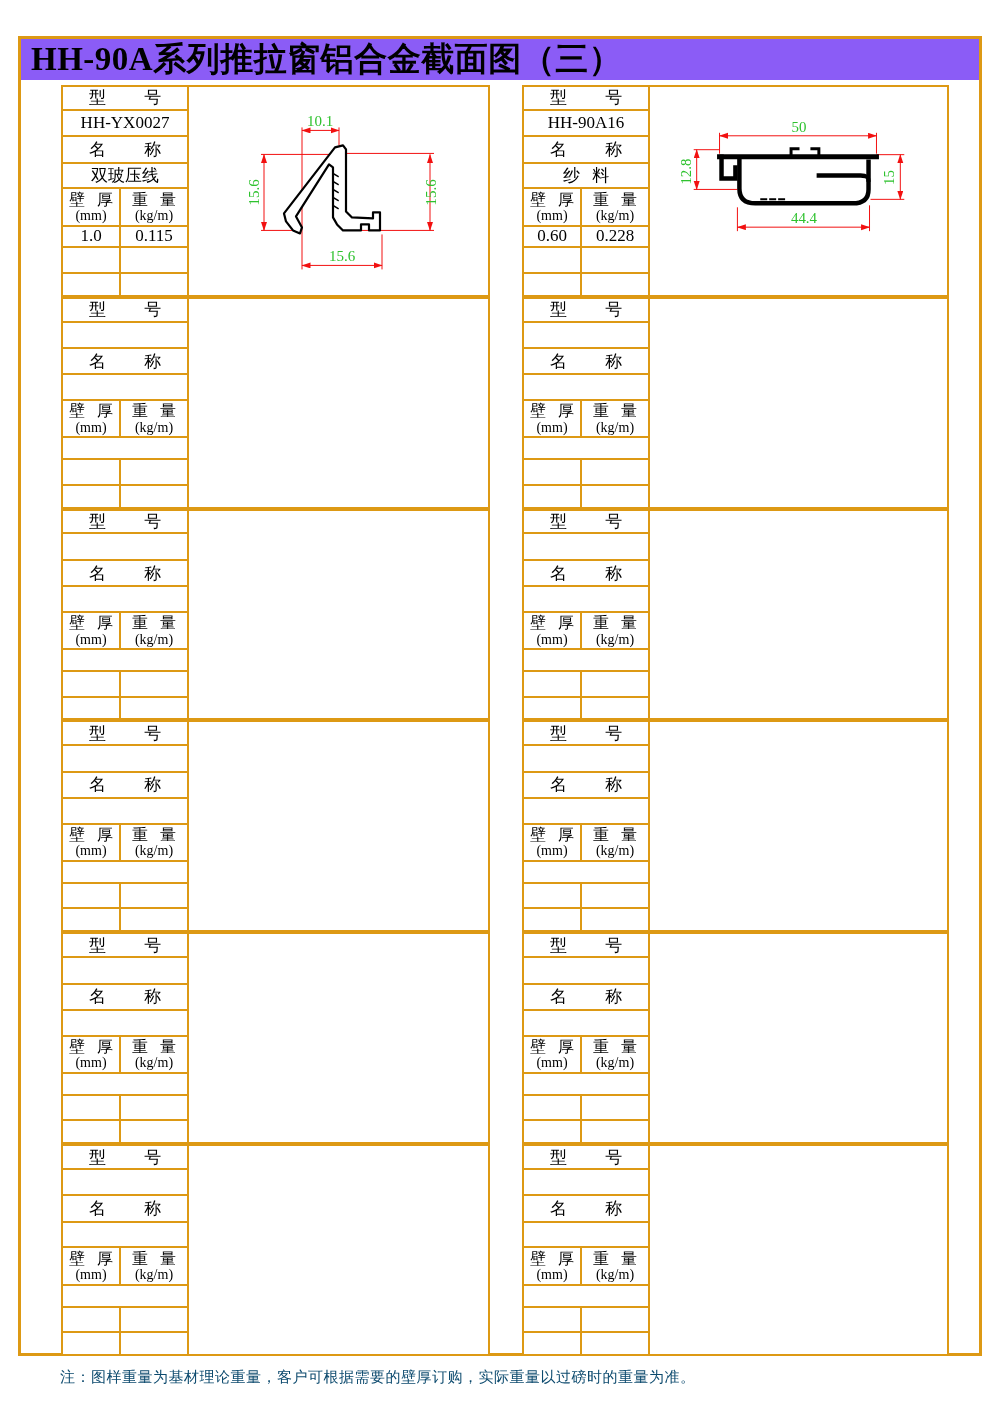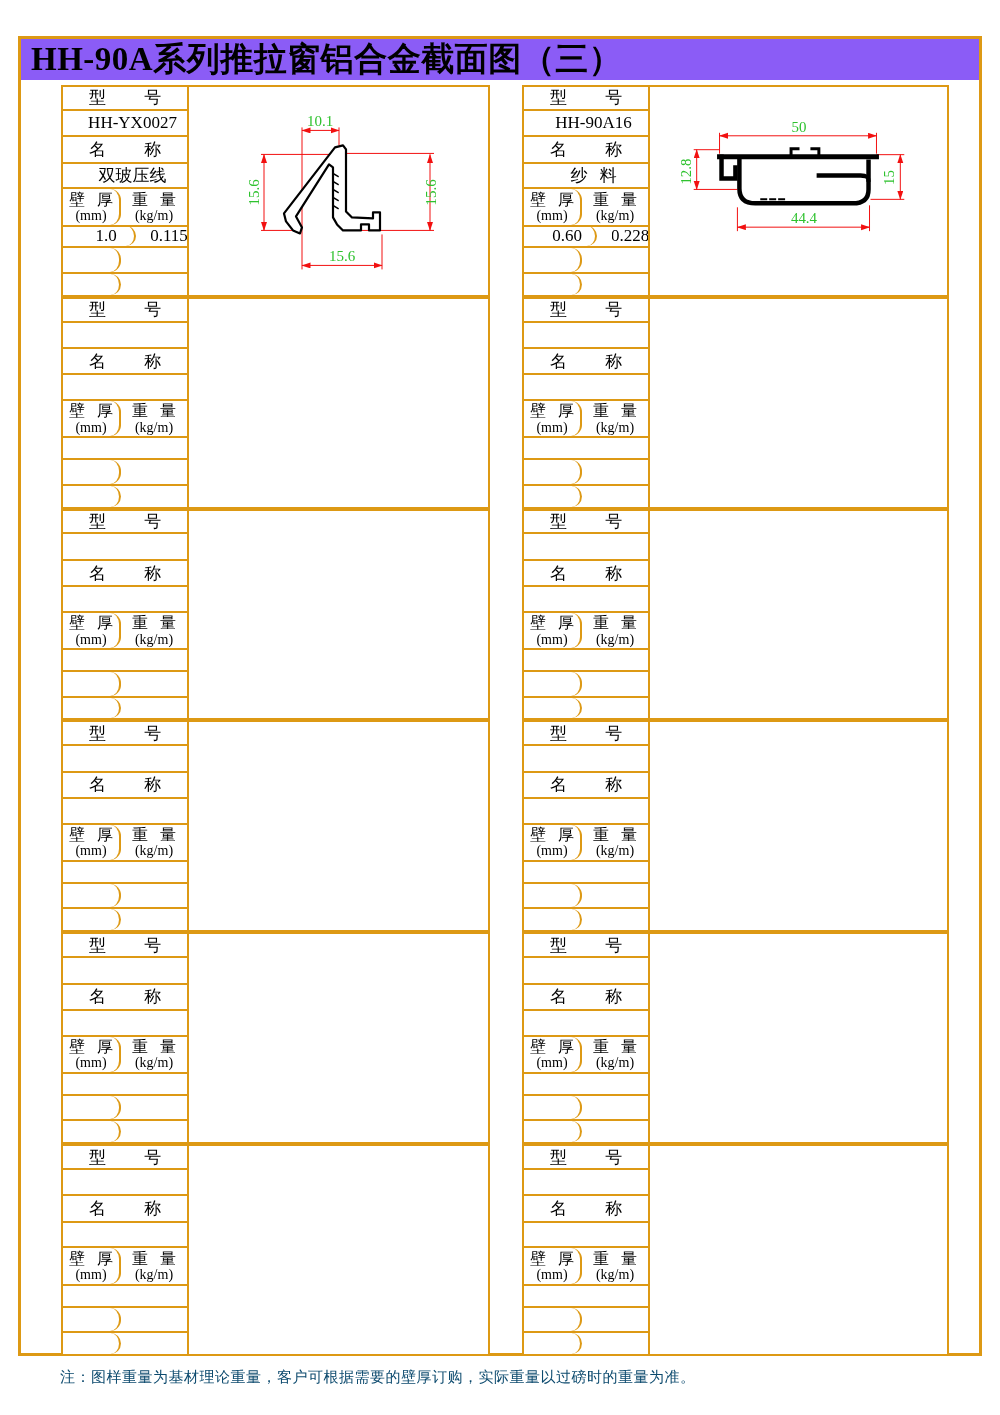--- a/index.html
+++ b/index.html
@@ -24,26 +24,26 @@
   #group-1{left:522px;top:85px;width:427px;height:1271px;}
   .block{flex:1 1 0;display:flex;border:2px solid #DD9914;box-sizing:border-box;min-height:0;background:#fff;}
   .mini{width:126px;flex:none;border-right:2px solid #DD9914;display:flex;flex-direction:column;box-sizing:border-box;}
   .drawing-cell{flex:1 1 auto;position:relative;overflow:hidden;}
   .row{display:flex;border-bottom:2px solid #DD9914;box-sizing:border-box;min-height:0;overflow:hidden;}
   .row:last-child{border-bottom:none;}
   .r-mh{flex:24 1 0;} .r-mv{flex:27 1 0;} .r-nh{flex:27 1 0;} .r-nv{flex:26 1 0;}
   .r-wh{flex:39 1 0;} .r-v1{flex:22 1 0;align-items:center;} .r-v2{flex:26 1 0;} .r-v3{flex:23 1 0;}
   .cell{flex:1 1 auto;display:flex;align-items:center;justify-content:center;
         text-align:center;overflow:hidden;min-width:0;}
-  .cell.split-l{flex:none;width:58px;border-right:2px solid #DD9914;box-sizing:border-box;border-radius:11px;}
+  .cell.split-l{flex:none;width:58px;border-right:2px solid #DD9914;box-sizing:border-box;}
   .hdr{font-size:17px;word-spacing:34px;white-space:nowrap;}
   .whhdr{flex-direction:column;line-height:1.08;}
   .whhdr .l1{font-size:16px;word-spacing:8px;white-space:nowrap;}
   .whhdr .l2{font-size:14px;white-space:nowrap;}
-  .val{font-size:17px;word-spacing:8px;white-space:nowrap;margin-left:15px;}
+  .val{font-size:17px;word-spacing:8px;white-space:nowrap;}
   .note{
     position:absolute;left:60px;top:1368px;width:910px;
     font-family:Liberation Serif, serif;
     font-size:15px;color:#0c4a6e;letter-spacing:0.5px;
   }
   .profile-svg{position:absolute;left:0;top:0;width:100%;height:100%;}
   .dim-text{font-family:"Liberation Serif","DejaVu Serif",serif;font-size:15px;fill:#2EC22E;}
   .dim-line{stroke:#F21010;stroke-width:1;fill:none;}
   .outline{stroke:#000;stroke-width:2.2;fill:#fff;stroke-linejoin:round;}
   .stroke-part{stroke:#000;fill:none;stroke-linecap:square;}

